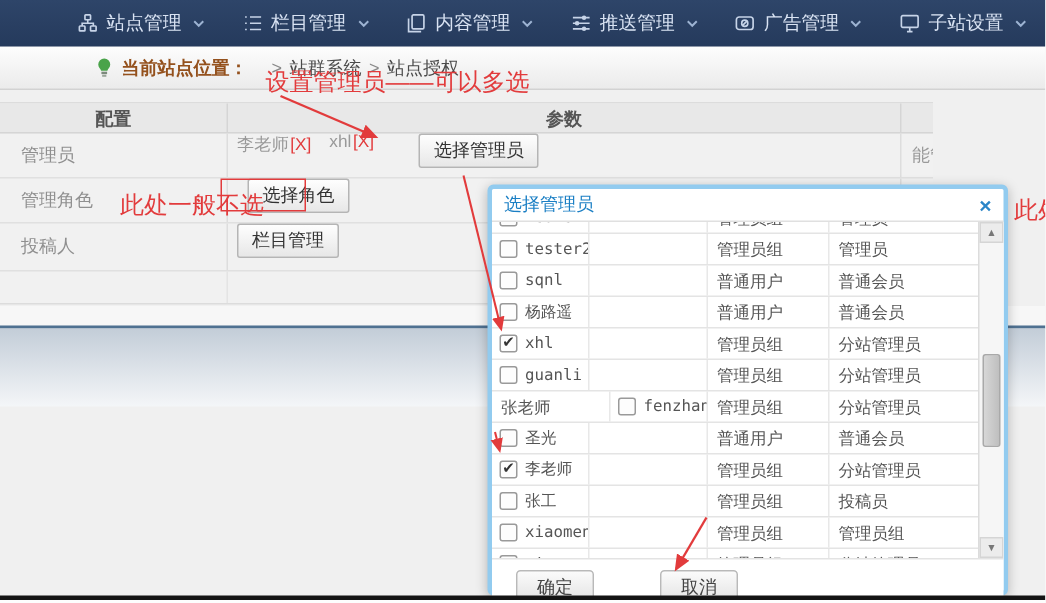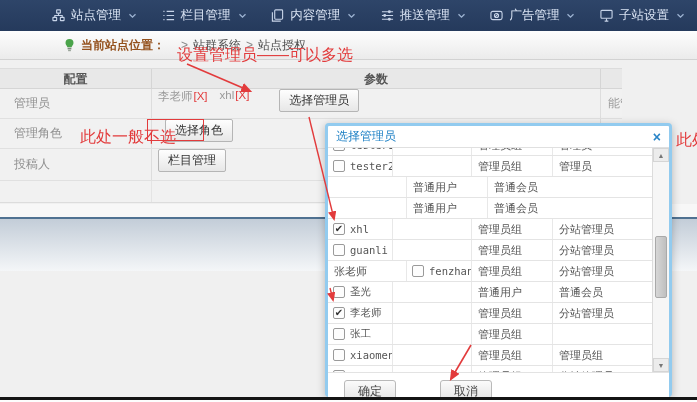--- a/index.html
+++ b/index.html
@@ -288,26 +288,34 @@
       <div class="mc mc1">
         <span class="cb"></span>
         <span class="uname">tester2</span>
       </div>
       <div class="mc mc2 rname"></div>
       <div class="mc mc3 grp">管理员组</div>
       <div class="mc mc4 role">管理员</div>
     </div>
 
     <div class="mrow">
+      <div class="mc mc1">
+        <span class="cb"></span>
+        <span class="uname">sqnl</span>
+      </div>
       <div class="mc mc2 rname"></div>
       <div class="mc mc3 grp">普通用户</div>
       <div class="mc mc4 role">普通会员</div>
     </div>
 
     <div class="mrow">
+      <div class="mc mc1">
+        <span class="cb"></span>
+        <span class="uname">杨路遥</span>
+      </div>
       <div class="mc mc2 rname"></div>
       <div class="mc mc3 grp">普通用户</div>
       <div class="mc mc4 role">普通会员</div>
     </div>
 
     <div class="mrow">
       <div class="mc mc1">
         <span class="cb checked">
                 <span class="tick">✔</span>
               </span>
@@ -360,20 +368,21 @@
       <div class="mc mc4 role">分站管理员</div>
     </div>
 
     <div class="mrow">
       <div class="mc mc1">
         <span class="cb"></span>
         <span class="uname">张工</span>
       </div>
       <div class="mc mc2 rname"></div>
       <div class="mc mc3 grp">管理员组</div>
+      <div class="mc mc4 role">投稿员</div>
     </div>
 
     <div class="mrow">
       <div class="mc mc1">
         <span class="cb"></span>
         <span class="uname">xiaomeng</span>
       </div>
       <div class="mc mc2 rname"></div>
       <div class="mc mc3 grp">管理员组</div>
       <div class="mc mc4 role">管理员组</div>

